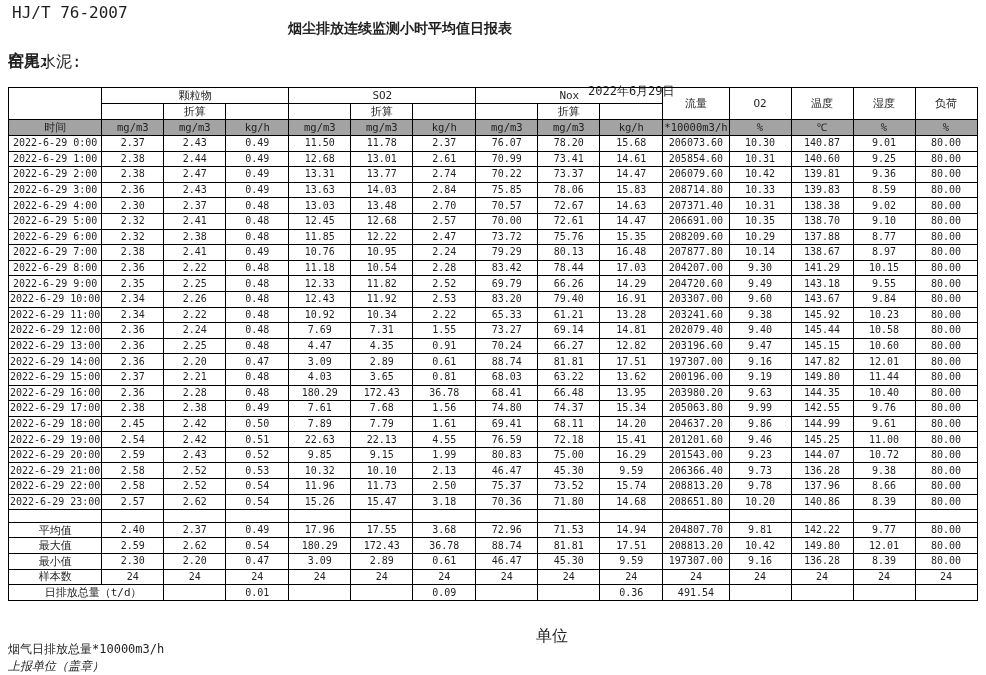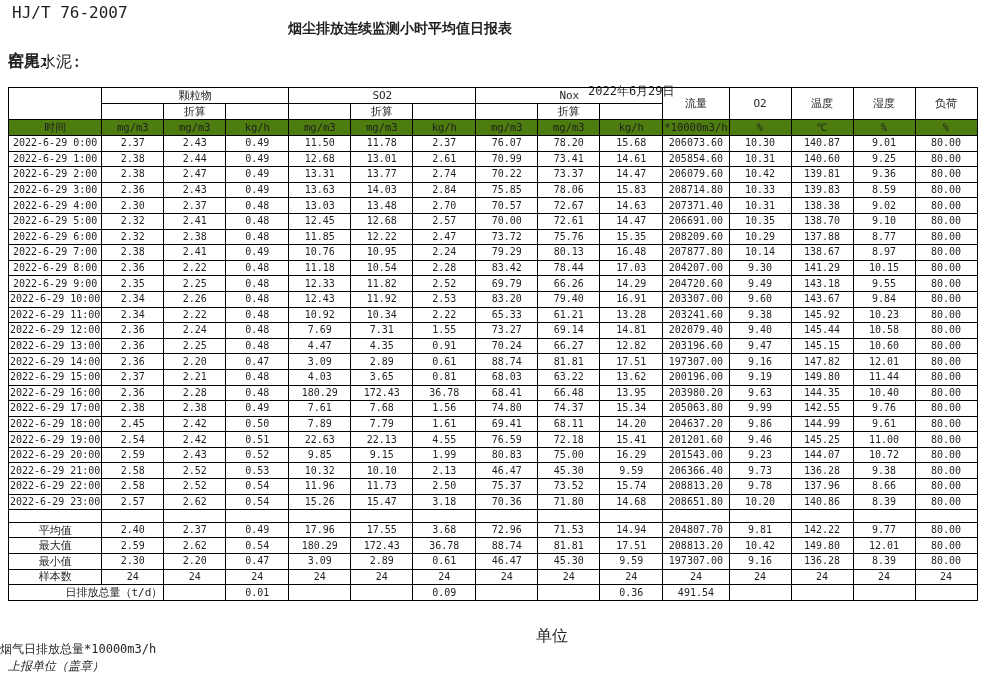--- a/index.html
+++ b/index.html
@@ -17,25 +17,25 @@
   table#rpt {
     position:absolute; left:8px; top:87px;
     border-collapse:collapse; table-layout:fixed;
   }
   #rpt td {
     border:1px solid #000; text-align:center; vertical-align:middle;
     font-size:10px; height:15.6px; line-height:1; padding:0 1px;
     overflow:hidden; white-space:nowrap;
   }
   #rpt thead td { height:16px; font-size:10.5px; }
-  #rpt .u  { background:#4d7c0f; }
+  #rpt .u  { background:#a3a3a3; }
   #rpt .lbl { font-size:11px; }
   #rpt tr.spacer td { height:12.6px; }
-  #rpt td.left { text-align:right; padding-left:15px; }
-  .f1 { position:absolute; left:0;  top:641px; font-size:12px; }
+  #rpt td.left { text-align:center; padding-left:15px; }
+  .f1 { position:absolute; left:8px;  top:641px; font-size:12px; }
   .f2 { position:absolute; left:8px;  top:658px; font-size:12px;font-style:italic; }
   .f3 { position:absolute; left:536px; top:626px; font-size:16px; }
 </style>
 </head>
 <body>
 
 <div class="std">HJ/T  76-2007</div>
 <div class="title">烟尘排放连续监测小时平均值日报表</div>
 <div class="company">自力水泥:</div>
 <div class="site">窑尾:</div>

